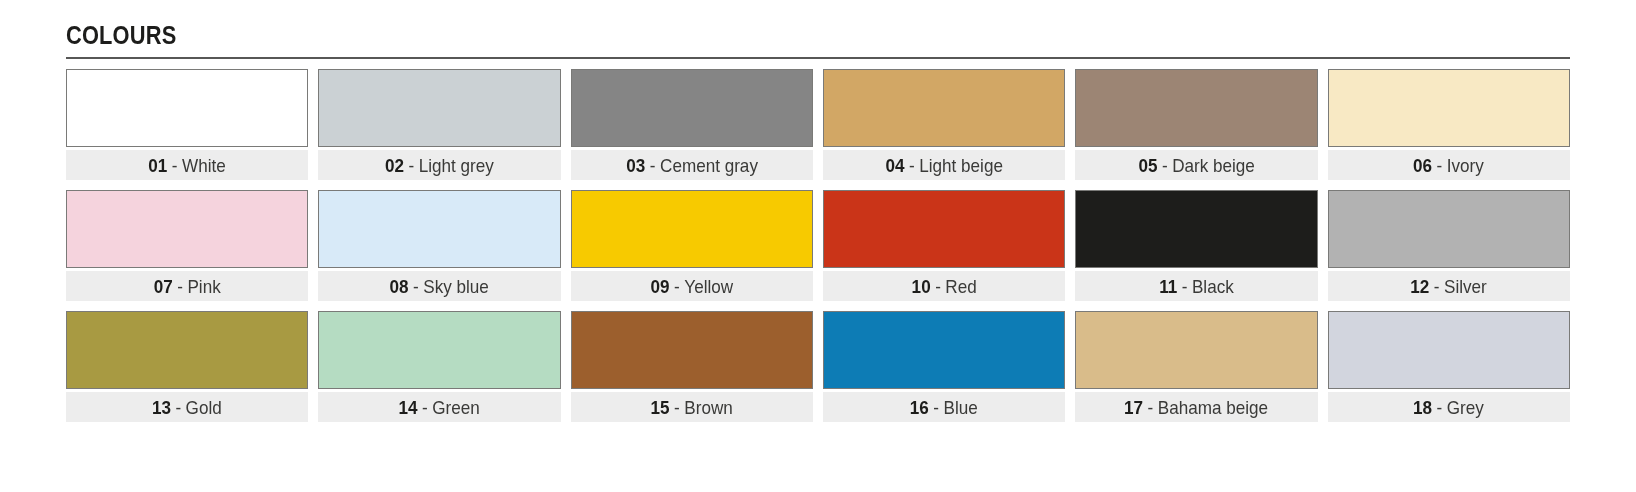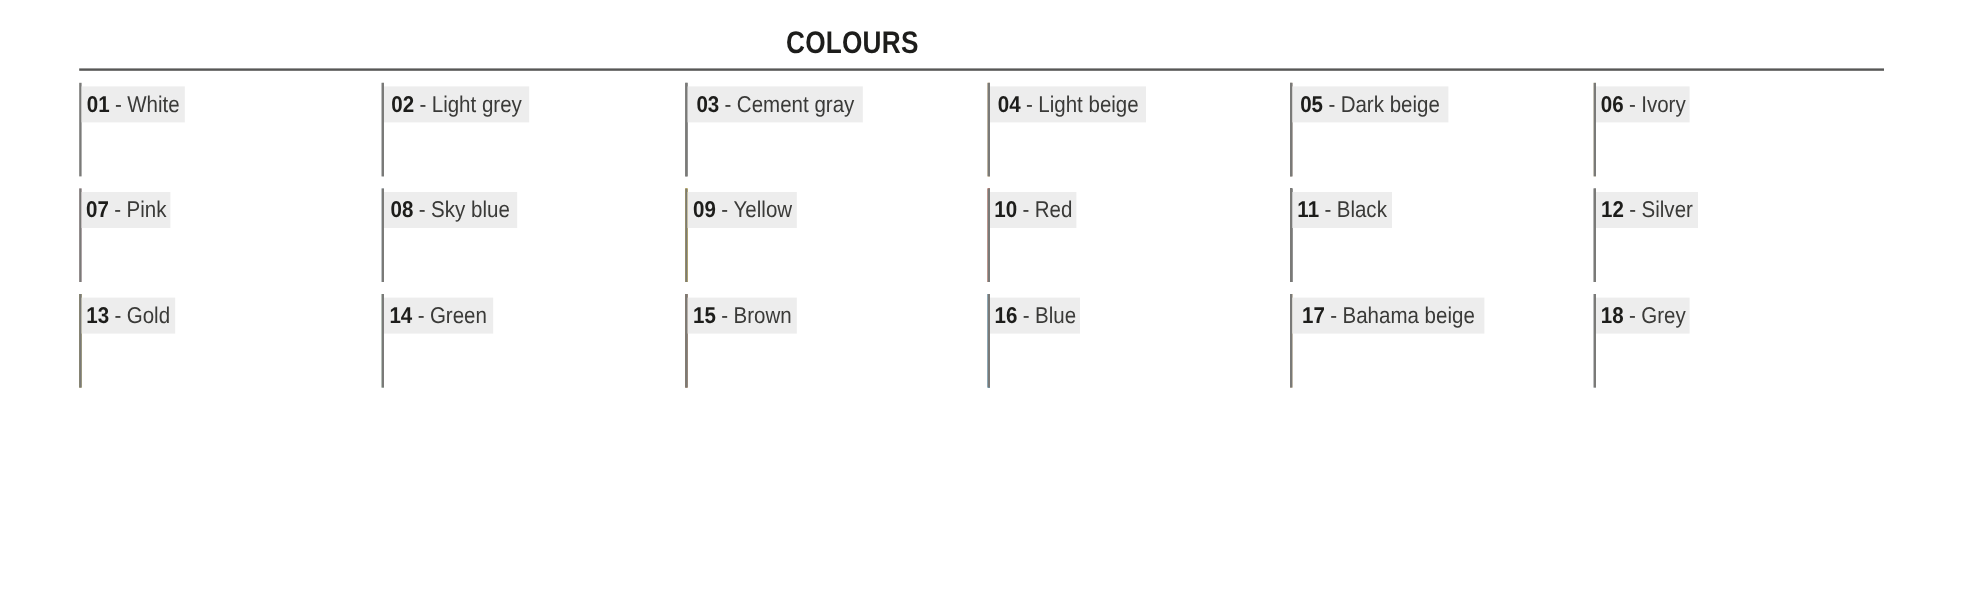--- a/index.html
+++ b/index.html
@@ -12,21 +12,20 @@
     height: 492px;
     font-family: "Liberation Sans", sans-serif;
     color: #1d1d1b;
     overflow: hidden;
   }
   .sheet {
     box-sizing: border-box;
     width: 1636px;
     height: 382px;
     padding: 22px 36px 0 66px;
-    text-align: center;
   }
   .section-title {
     font-family: "Liberation Sans", sans-serif;
     font-weight: bold;
     font-size: 26px;
     letter-spacing: 0.2px;
     line-height: 1.05;
     color: #1d1d1b;
     transform: scaleX(0.84);
     transform-origin: left center;
@@ -46,21 +45,21 @@
     width: 1504px;
   }
   .row {
     display: flex;
     gap: 10px;
   }
   .cell {
     flex: 1 1 0;
     min-width: 0;
     display: flex;
-    flex-direction: row;
+    flex-direction: column;
   }
   .swatch {
     height: 78px;
     border: 1px solid #7a7a78;
     box-sizing: border-box;
   }
   .cap {
     height: 30px;
     background: #ededed;
     display: flex;

